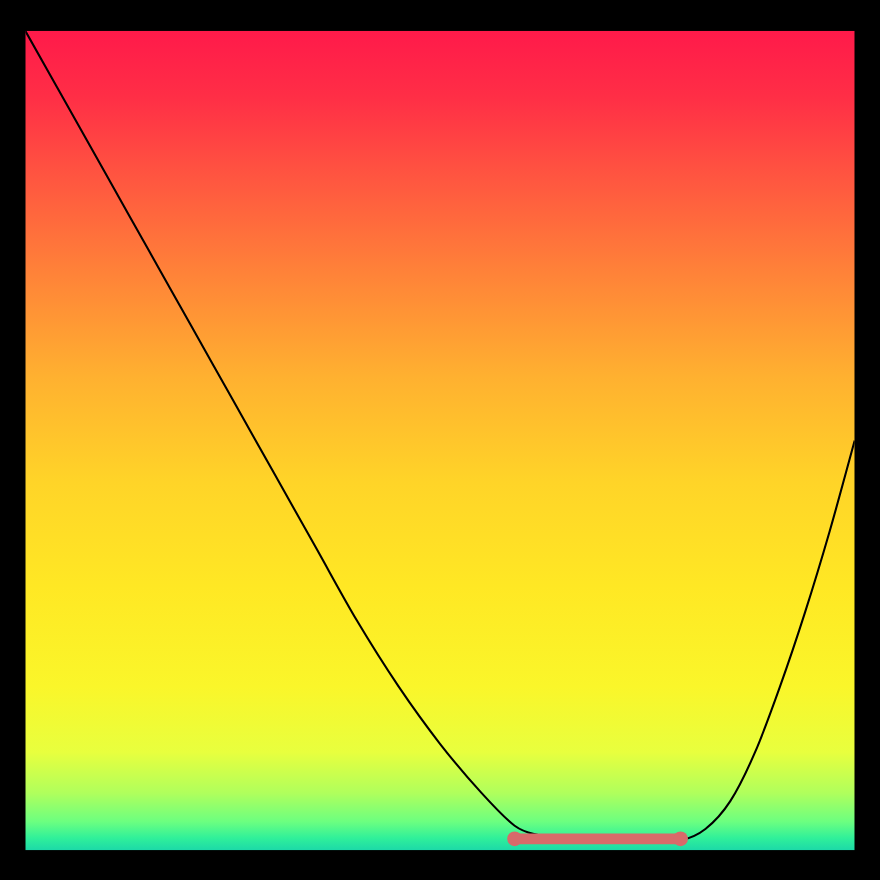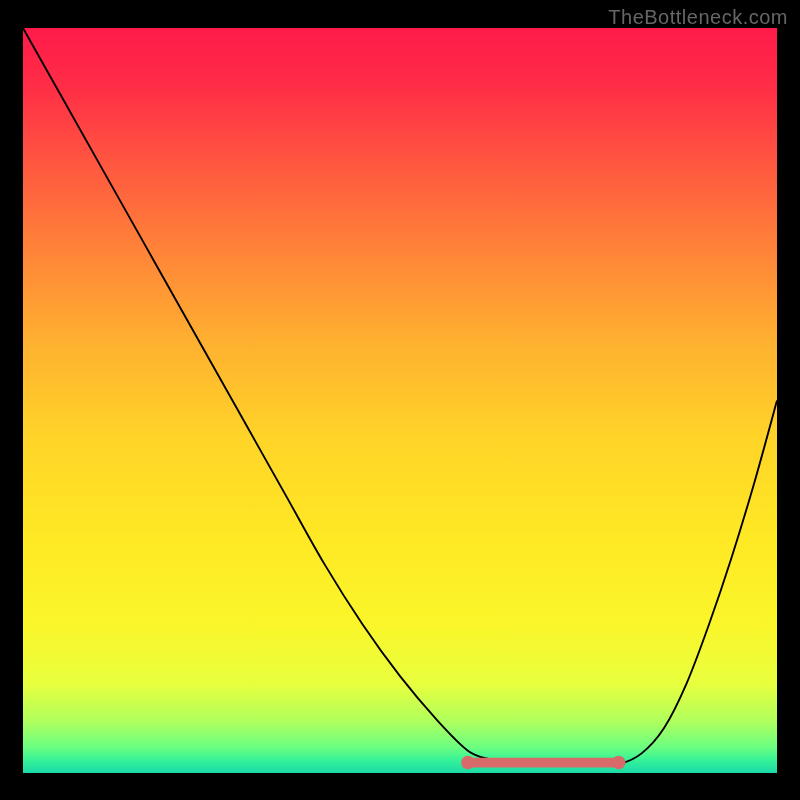--- a/index.html
+++ b/index.html
@@ -35,21 +35,20 @@
     height: 745px;
   }
   .plot svg {
     display: block;
   }
 </style>
 </head>
 <body>
 
 <div class="container">
-  <div class="watermark">TheBottleneck.com</div>
 
   <div class="plot">
     <svg viewBox="0 0 100 100" width="754" height="745" preserveAspectRatio="none">
       <defs>
         <linearGradient id="bg-grad" x1="0" y1="0" x2="0" y2="1">
             <stop offset="0%" stop-color="#ff1a4a"></stop>
             <stop offset="8%" stop-color="#ff2e46"></stop>
             <stop offset="18%" stop-color="#ff5640"></stop>
             <stop offset="30%" stop-color="#ff8438"></stop>
             <stop offset="42%" stop-color="#ffb030"></stop>

